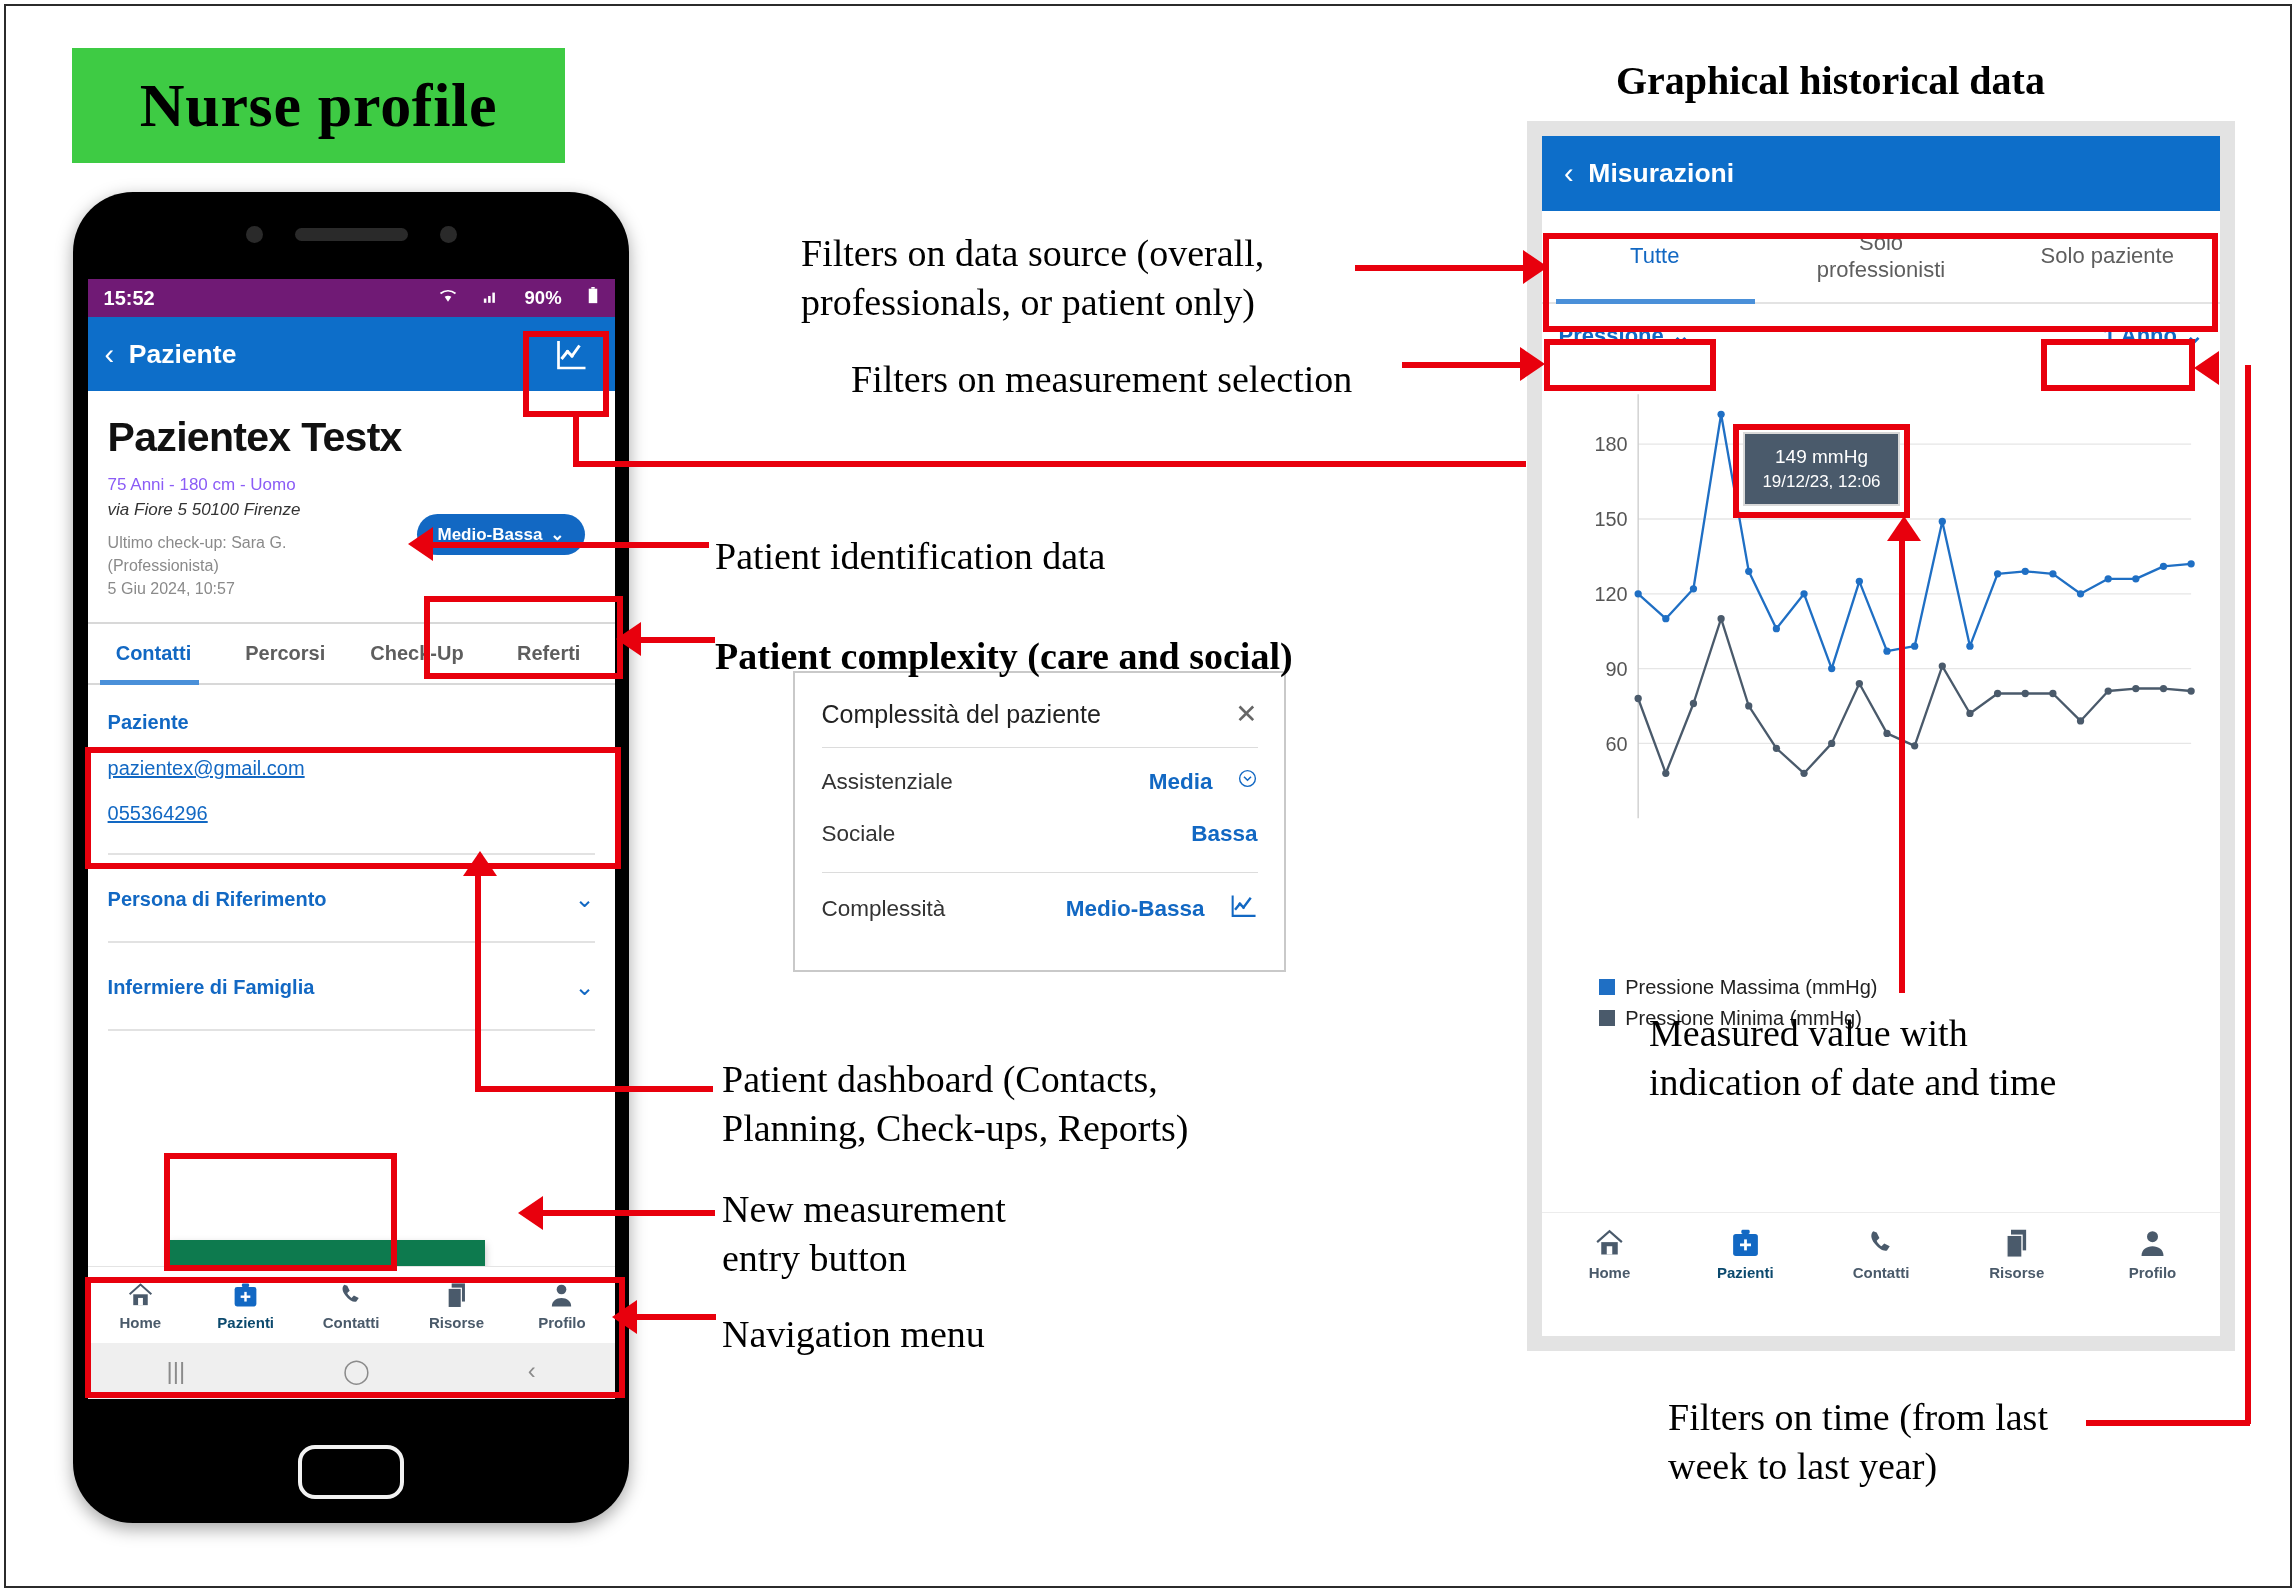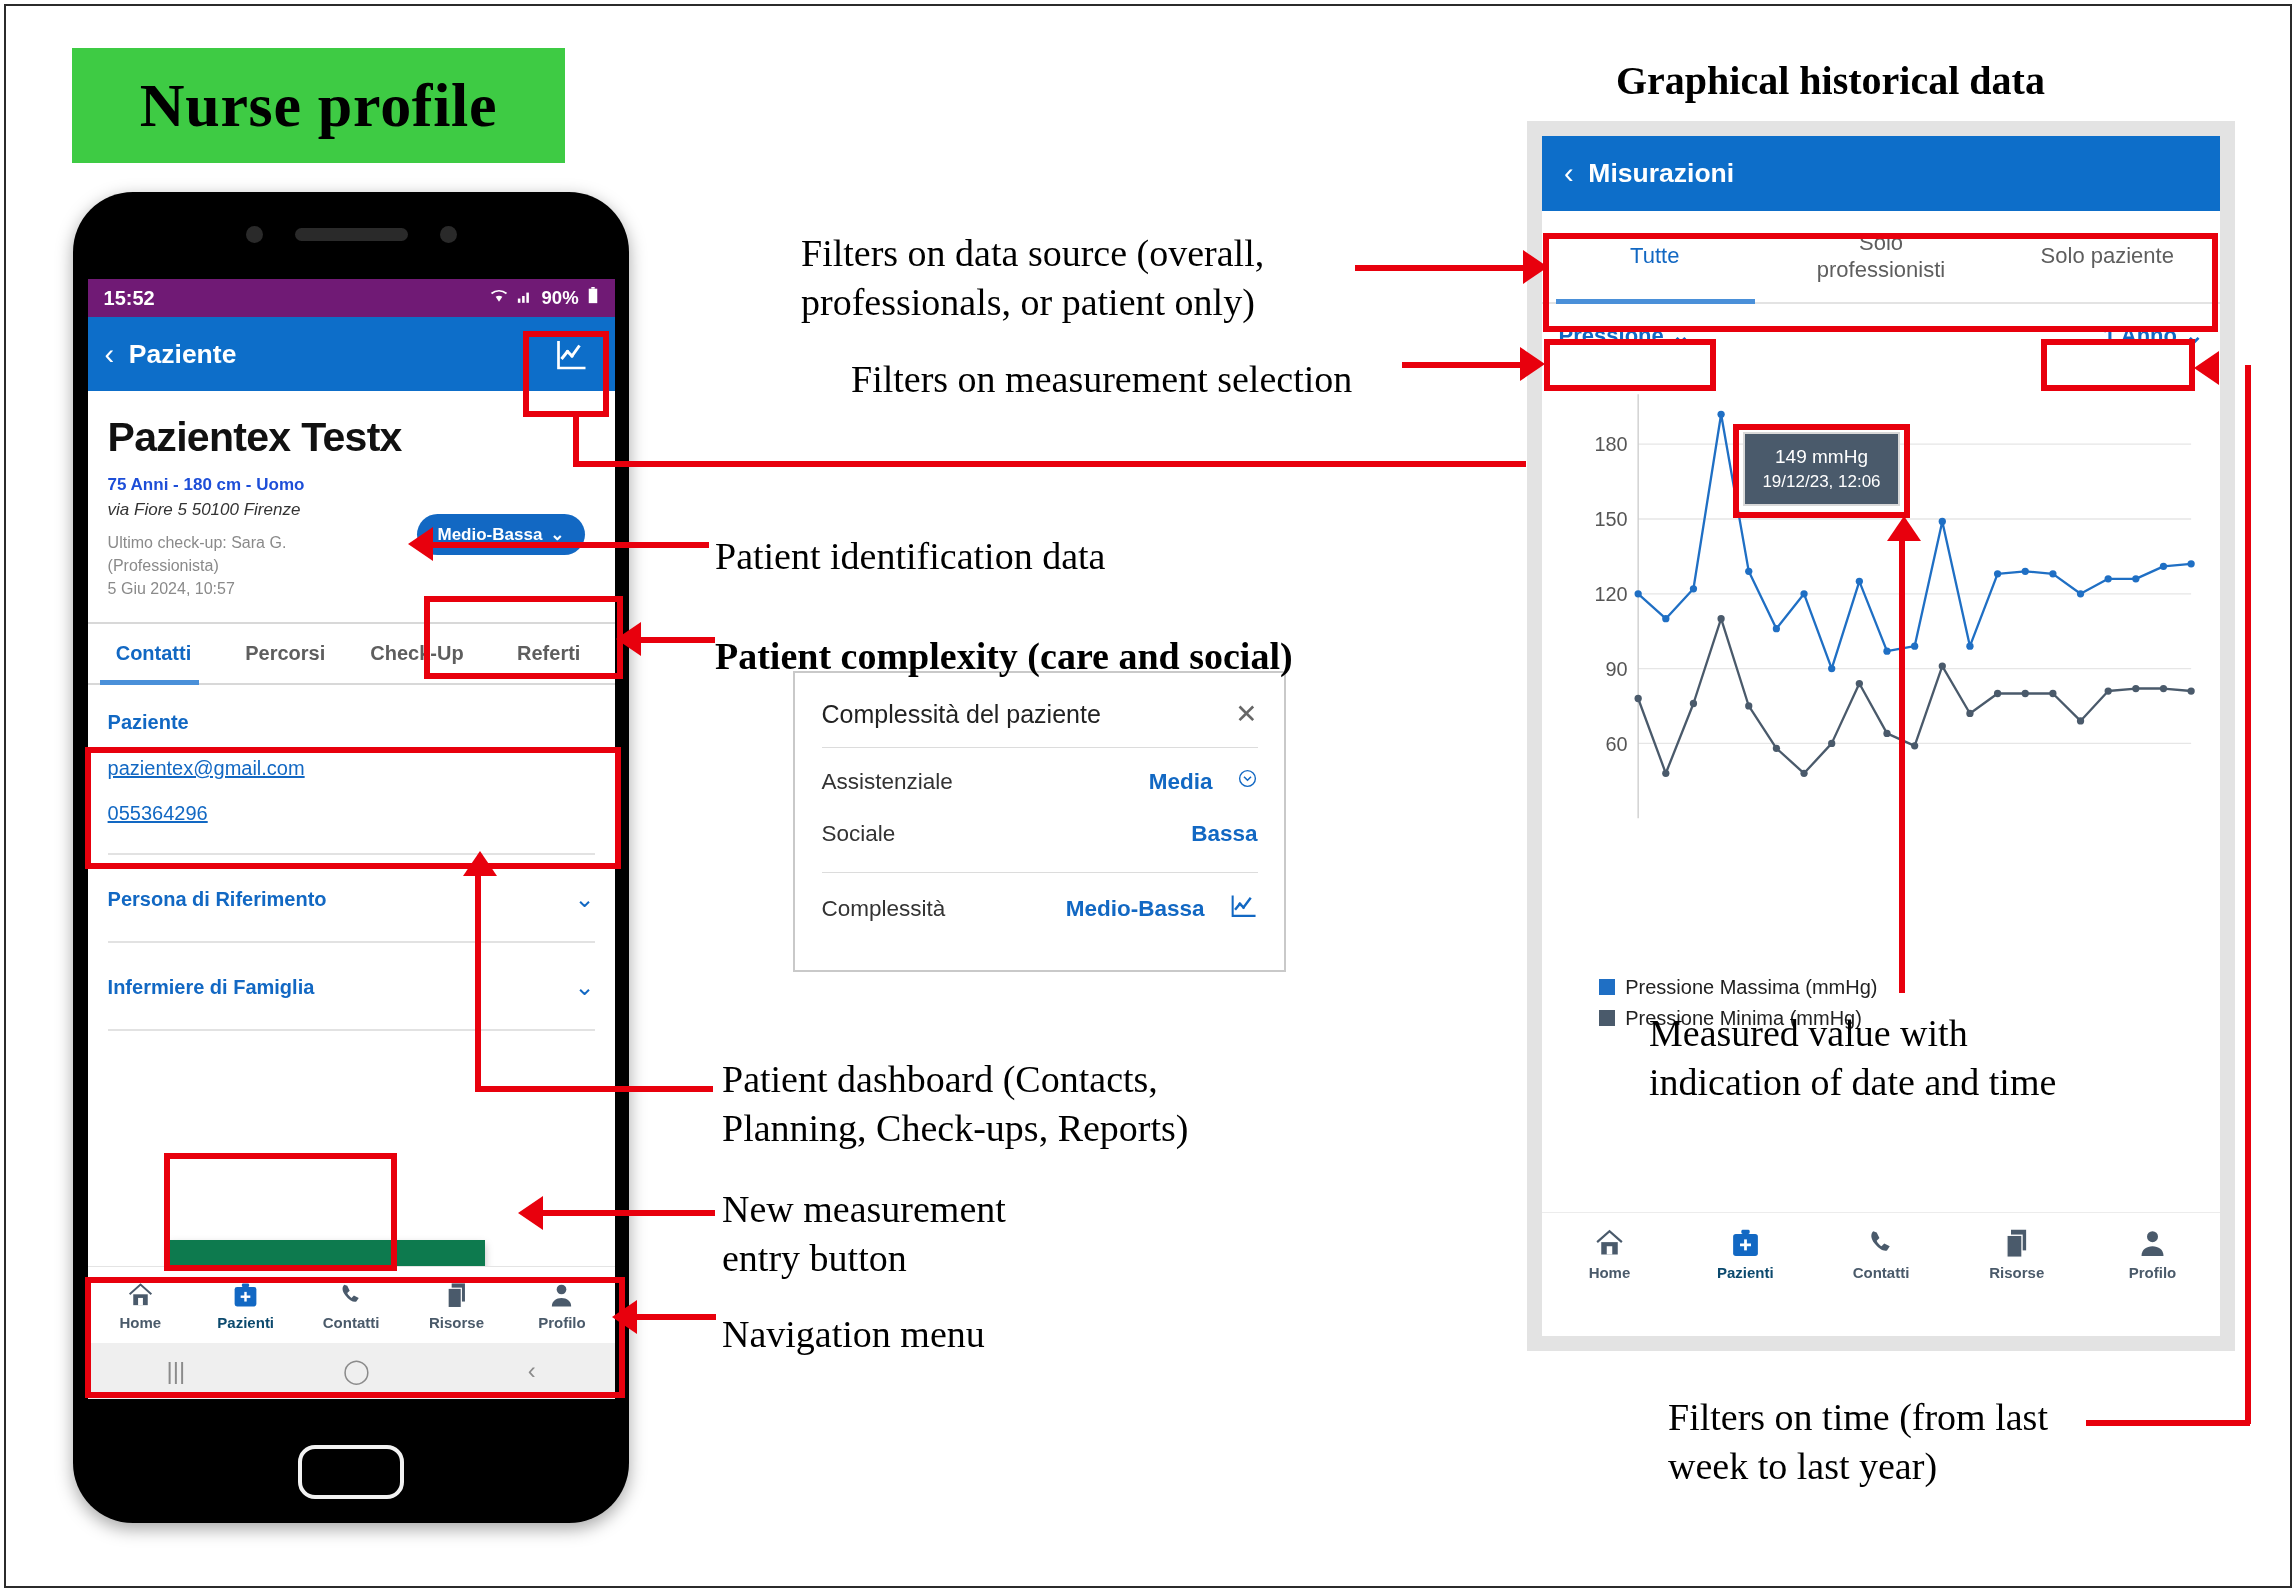--- a/index.html
+++ b/index.html
@@ -74,39 +74,39 @@
     width: 527px; height: 1120px;
     background: #fff; overflow: hidden;
   }
 
   
   .statusbar {
     height: 38px; background: #701a75; color: #fff;
     display: flex; align-items: center; justify-content: space-between;
     padding: 4px 16px; font-size: 20px; font-weight: bold;
   }
-  .status-right { display: flex; align-items: center; gap: 8px; font-size: 18.5px; }
+  .status-right { display: flex; align-items: center; gap: 25px; font-size: 18.5px; }
 
   
   .appbar {
     height: 74px; background: #0d6ec9; color: #fff;
     display: flex; align-items: center; padding: 0 17px;
     position: relative;
   }
   .appbar-title { font-size: 26.5px; font-weight: bold; margin-left: 14.6px; }
   .chev-back { font-size: 29px; font-weight: 300; line-height: 1; }
   .appbar-chart-btn {
     position: absolute; right: 22.5px; top: 50%; transform: translateY(-50%);
     width: 41px; height: 41px; display: flex; align-items: center; justify-content: center;
   }
 
   
   .pat-wrap { padding: 22.5px 20px 12px 20px; position: relative; }
   .pat-name { font-size: 41px; font-weight: bold; color: #111; letter-spacing: -0.7px; }
-  .pat-meta { font-size: 17px; font-weight: bold; color: #1d4ed8; margin-top: 14.6px; }
+  .pat-meta { font-size: 17px; font-weight: normal; color: #8b5cf6; margin-top: 14.6px; }
   .pat-addr { font-size: 17px; color: #333; margin-top: 5.3px; font-style: italic; }
   .pat-sub  { font-size: 16px; color: #8a8a8a; margin-top: 10.6px; line-height: 1.45; }
   .complexity-pill {
     position: absolute; right: 30px; top: 123px;
     background: #1268c3; color: #fff; border-radius: 26.5px;
     padding: 10px 20px; font-size: 17px; font-weight: bold;
     display: flex; align-items: center; gap: 8px;
   }
   .divider-strong { height: 2px; background: #d8d8d8; margin: 9.3px 0 0 0; }
 

